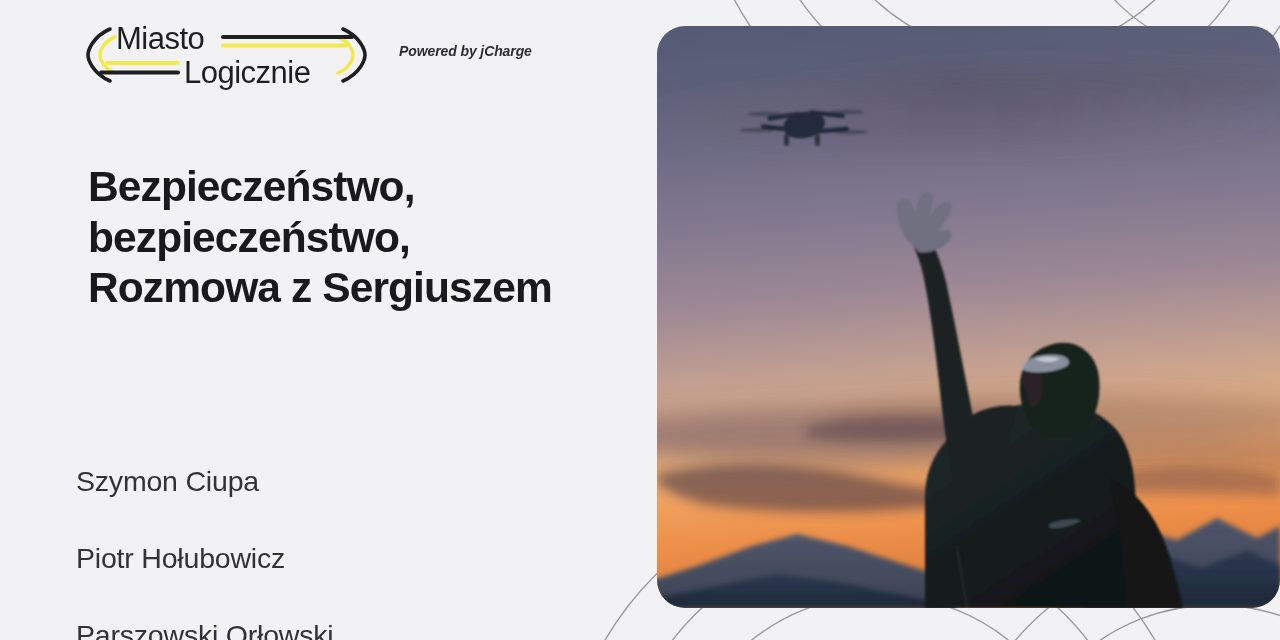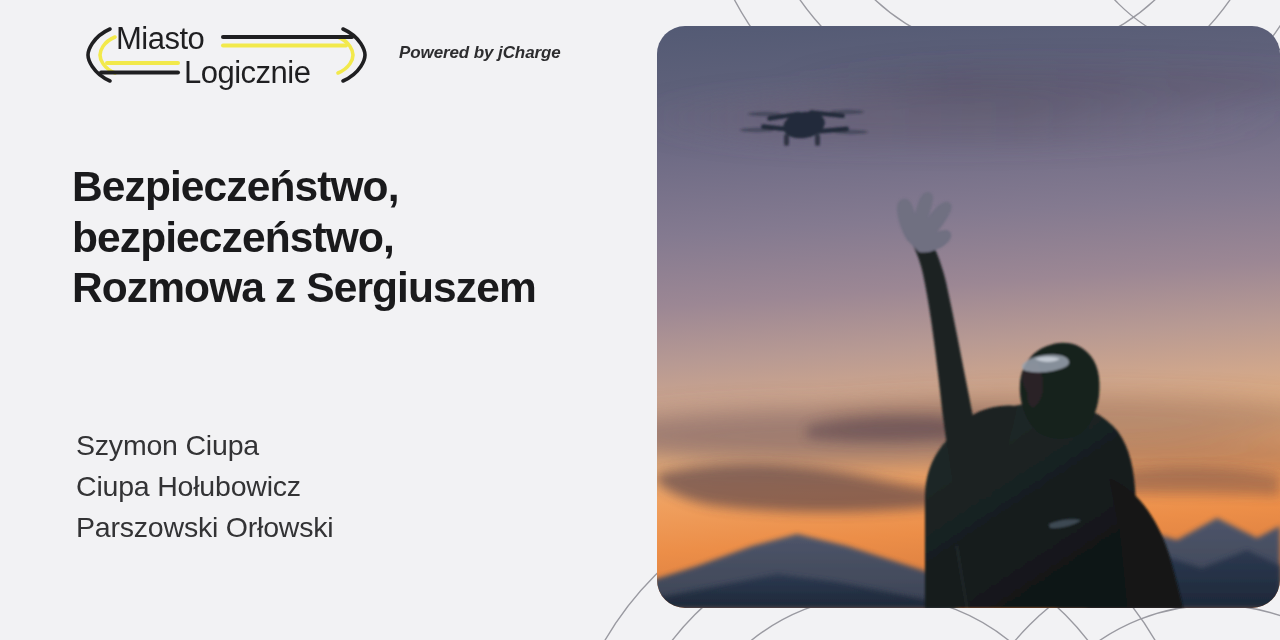--- a/index.html
+++ b/index.html
@@ -40,32 +40,32 @@
     top: 17px;
     width: 285px;
     height: 74px;
   }
   #logo-svg { display: block; }
 
   #powered-by {
     position: absolute;
     left: 399px;
     top: 43px;
-    font-size: 17px;
+    font-size: 14px;
     font-style: italic;
     font-weight: 700;
     letter-spacing: -0.1px;
     color: #2d2d2f;
     white-space: nowrap;
   }
 
   
   #title {
     position: absolute;
-    left: 72px;
+    left: 88px;
     top: 134px;
     width: 560px;
     font-size: 42.5px;
     line-height: 50.5px;
     font-weight: 700;
     letter-spacing: -0.9px;
     color: #1a1a1c;
   }
   #title .tline { display: block; white-space: nowrap; }
 
@@ -77,20 +77,21 @@
     width: 540px;
   }
   #speakers .sline {
     display: block;
     font-size: 28.5px;
     line-height: 41px;
     font-weight: 300;
     letter-spacing: -0.2px;
     color: #333335;
     white-space: nowrap;
+    margin-top: 36px;
   }
 
   
   #photo-card {
     position: absolute;
     left: 657px;
     top: 26px;
     width: 623px;
     height: 582px;
     border-radius: 28px;
@@ -281,17 +282,17 @@
   <div id="powered-by">Powered by jCharge</div>
 
   <h1 id="title">
     <span class="tline">Bezpieczeństwo,</span>
     <span class="tline">bezpieczeństwo,</span>
     <span class="tline">Rozmowa z Sergiuszem</span>
   </h1>
 
   <div id="speakers">
     <span class="sline">Szymon Ciupa</span>
-    <span class="sline">Ciupa Hołubowicz</span>
+    <span class="sline">Piotr Hołubowicz</span>
     <span class="sline">Parszowski Orłowski</span>
   </div>
 
 </div>
 
 </body></html>

